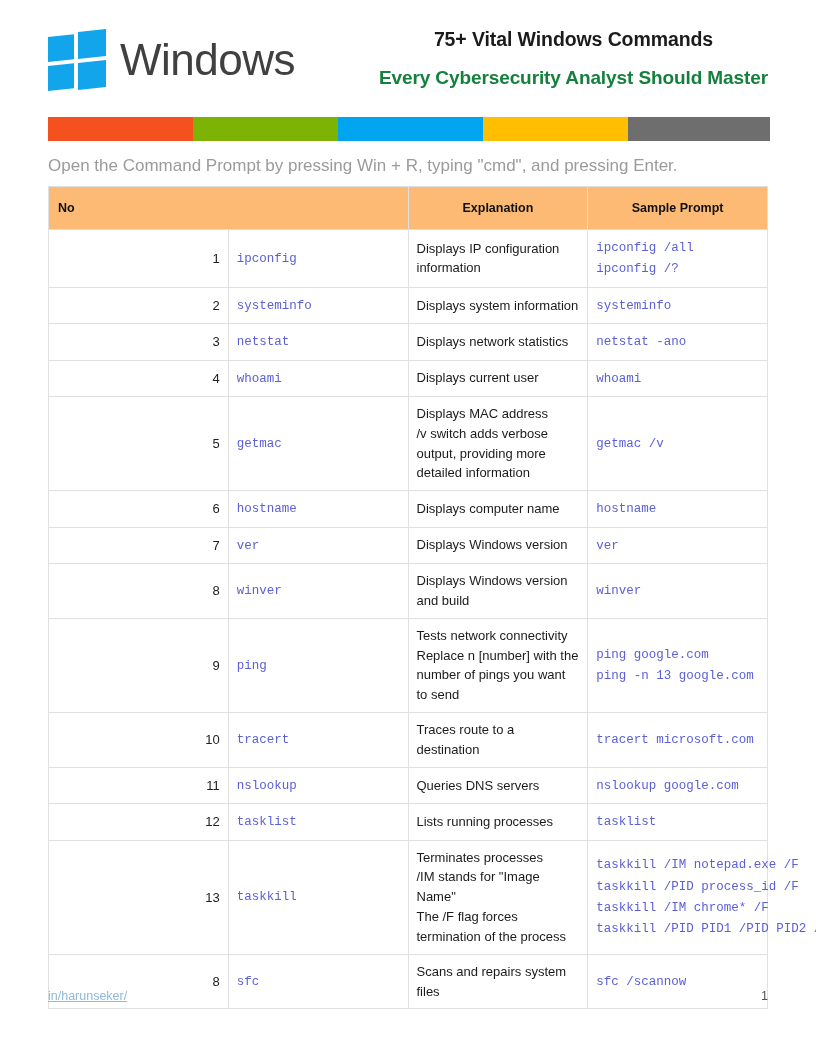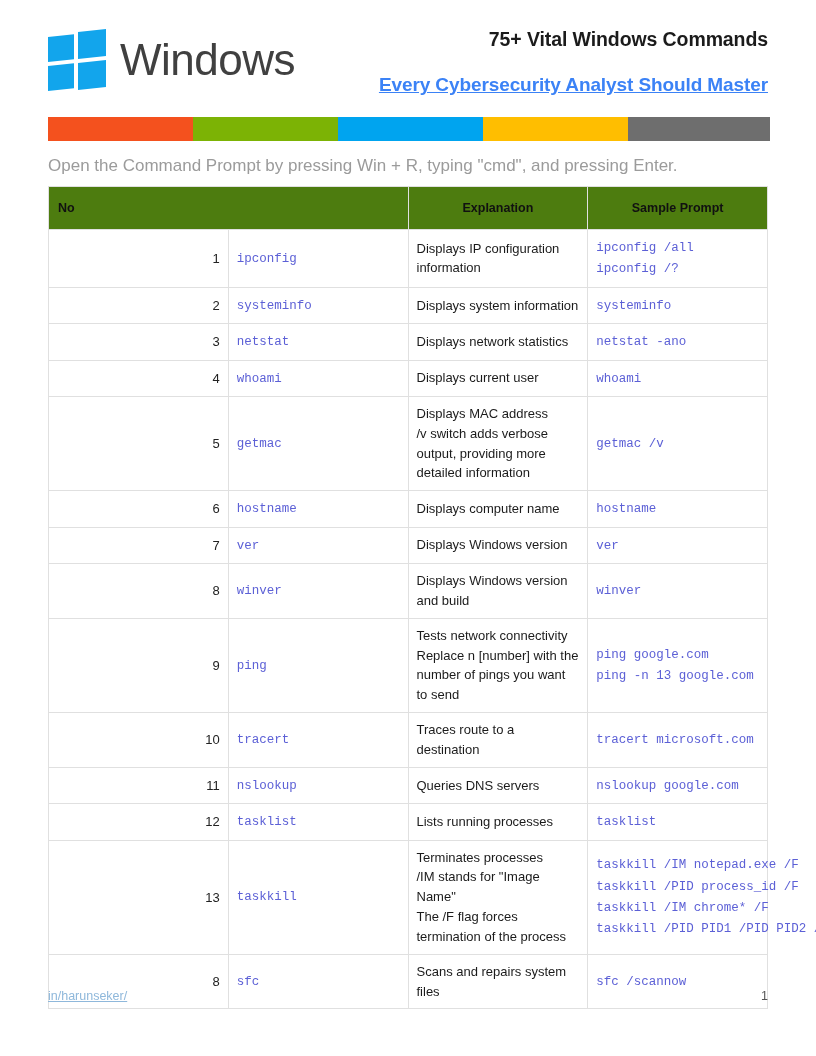--- a/index.html
+++ b/index.html
@@ -60,39 +60,38 @@
     color: #404040;
     letter-spacing: -0.5px;
     line-height: 1;
     white-space: nowrap;
   }
 
   .titles {
     position: absolute;
     right: 0;
     top: 0;
-    text-align: right;
+    text-align: center;
   }
   .title-main {
     font-size: 19.5px;
     font-weight: bold;
     color: #1b1b1b;
     letter-spacing: -0.1px;
     white-space: nowrap;
     line-height: 1.2;
   }
   .title-sub {
-    margin-top: 23px;
+    margin-top: 16px;
     font-size: 19px;
     font-weight: bold;
-    color: #3b82f6;
+    color: #15803d;
     letter-spacing: -0.1px;
     white-space: nowrap;
     line-height: 1.2;
-    text-decoration: underline;
   }
 
   
   .colorbar {
     position: absolute;
     left: 48px;
     top: 117px;
     width: 722px;
     height: 24px;
     display: flex;
@@ -117,21 +116,21 @@
     width: 720px;
     border-collapse: collapse;
     table-layout: fixed;
   }
   .tbl td, .tbl th {
     border: 1px solid #e0e0e0;
     vertical-align: middle;
     padding: 7px 8px;
   }
   .tbl thead th {
-    background: #4d7c0f;
+    background: #fdba74;
     font-size: 12.5px;
     font-weight: bold;
     color: #111;
     height: 28px;
     text-align: center;
   }
   .tbl thead th.h-no { text-align: left; padding-left: 9px; }
 
   .c-no   { width: 32px;  text-align: right; font-size: 13px; color: #222; padding-right: 6px; }
   .c-cmd  { width: 120px; margin-top: 39px; }

